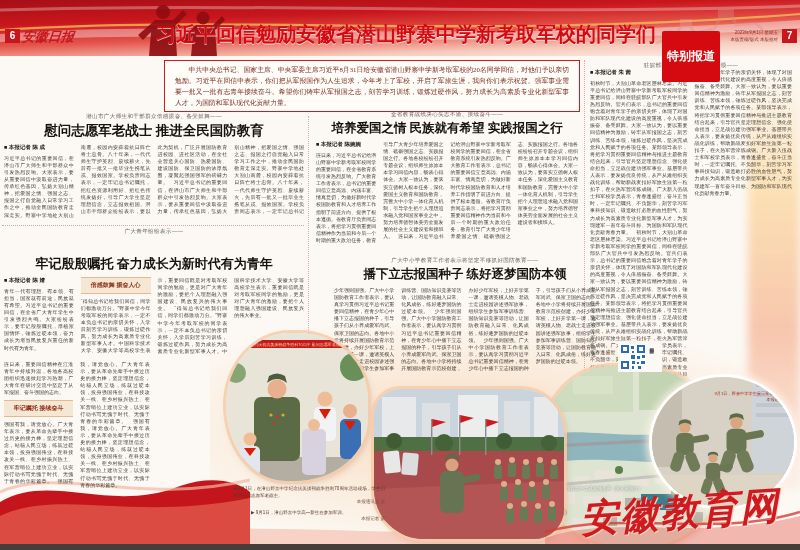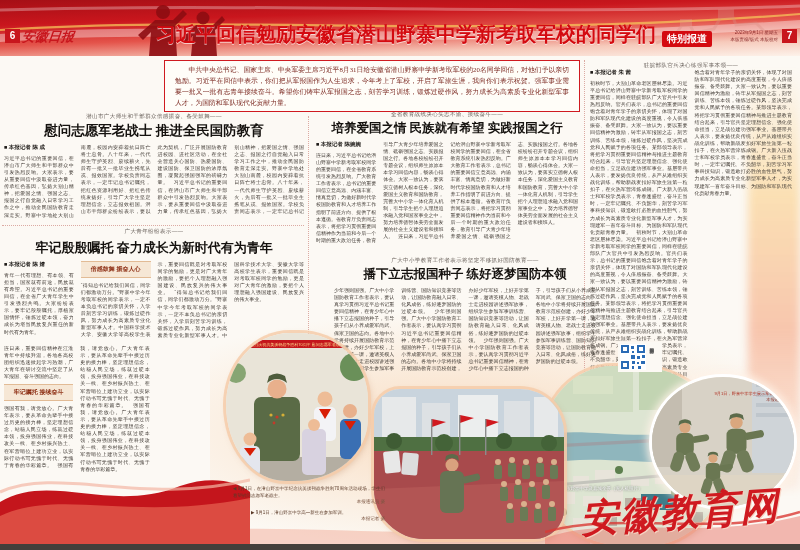--- a/index.html
+++ b/index.html
@@ -13,22 +13,22 @@
   .banner svg.waves{position:absolute;left:0;top:0;width:800px;height:56px}
   .pagenum{position:absolute;top:29px;width:15px;height:14px;background:#c8161d;color:#fff;
     font-size:10px;line-height:14px;text-align:center;font-weight:bold;z-index:12}
   .pagenum.left{left:5px}.pagenum.right{left:782px}
   .brand{position:absolute;left:22px;top:28px;font-family:"Liberation Serif","DejaVu Serif",serif;
     font-style:italic;font-weight:bold;font-size:13px;color:#c8161d;transform:skewX(-6deg);z-index:12}
   .silhouette{position:absolute;left:125px;top:0;z-index:11}
   .headline{position:absolute;left:156px;top:21px;width:505px;font-weight:900;
     font-size:20px;letter-spacing:0;color:#d40a10;white-space:nowrap;z-index:12;
     text-shadow:0 1px 0 rgba(255,255,255,.65)}
-  .badge{position:absolute;left:662px;top:31px;background:#d40a10;color:#fff;font-size:10px;
-    font-weight:bold;padding:1px 5px;border-radius:2px;z-index:12;white-space:nowrap}
+  .badge{position:absolute;left:662px;top:31px;background:#d40a10;color:#fff;font-size:12px;
+    font-weight:bold;padding:17px 5px;border-radius:2px;z-index:12;white-space:nowrap}
   .dates{position:absolute;left:704px;top:29px;width:74px;font-size:4.5px;line-height:1.6;
     color:#8a2c2c;text-align:right;z-index:12}
   .greatwall{position:absolute;left:656px;top:3px;opacity:.35;z-index:11}
 
   
   .intro{position:absolute;left:164px;top:60px;width:416px;height:52px;border:1.6px solid #cf1a20;
     background:#fffdf8;padding:4px 10px;z-index:5;font-family:"Liberation Serif","DejaVu Serif",serif;
     font-size:6.8px;line-height:1.6;color:#7c2a22;text-align:justify;text-indent:2em;overflow:hidden}
 
   
@@ -45,21 +45,21 @@
   .kicker{font-size:5.5px;color:#6a625c;text-align:center;letter-spacing:.4px;white-space:nowrap;overflow:hidden}
   .a-title{font-family:"Liberation Serif","DejaVu Serif",serif;font-weight:bold;color:#15120f;
     text-align:center;white-space:nowrap;overflow:hidden}
   .byline{display:block;font-size:5.5px;font-weight:bold;color:#1d1a17;margin-bottom:3px}
   .body{font-size:5px;line-height:1.42;text-align:justify;overflow:hidden;column-gap:7px;column-fill:auto;color:#413b35}
   .cols-4{column-count:4}.cols-3{column-count:3}.cols-2{column-count:2}
   .subhead{display:block;background:#f6e7d5;color:#8c2d12;font-weight:bold;text-align:center;
     font-size:6px;padding:3px 2px;margin:4px 0;border-top:1px solid #e2bb95;border-bottom:1px solid #e2bb95;break-inside:avoid}
   #a1{left:4px;top:113px;width:300px}  #a1 .a-title{font-size:13.5px;margin:2px 0 4px}
   #a1 .body{height:76px}
-  #a3{left:4px;top:228px;width:300px}  #a3 .a-title{font-size:13px;margin:4px 0 4px}
+  #a3{left:4px;top:228px;width:300px}  #a3 .a-title{font-size:13px;margin:20px 0 4px}
   #a3 .body-upper{height:80px}
   #a3 .body-lower{width:222px;height:128px;margin-top:4px}
   #a2{left:316px;top:111px;width:262px} #a2 .a-title{font-size:12.5px;margin:2px 0 4px}
   #a2 .body{height:106px}
   #a4{left:334px;top:257px;width:262px} #a4 .a-title{font-size:12.5px;margin:2px 0 4px}
   #a4 .body{height:86px}
   #a5{left:590px;top:62px;width:202px}  #a5 .a-title{font-size:14.5px;line-height:1.25;margin:3px 0 6px}
   #a5 .body{height:348px}
 
   

